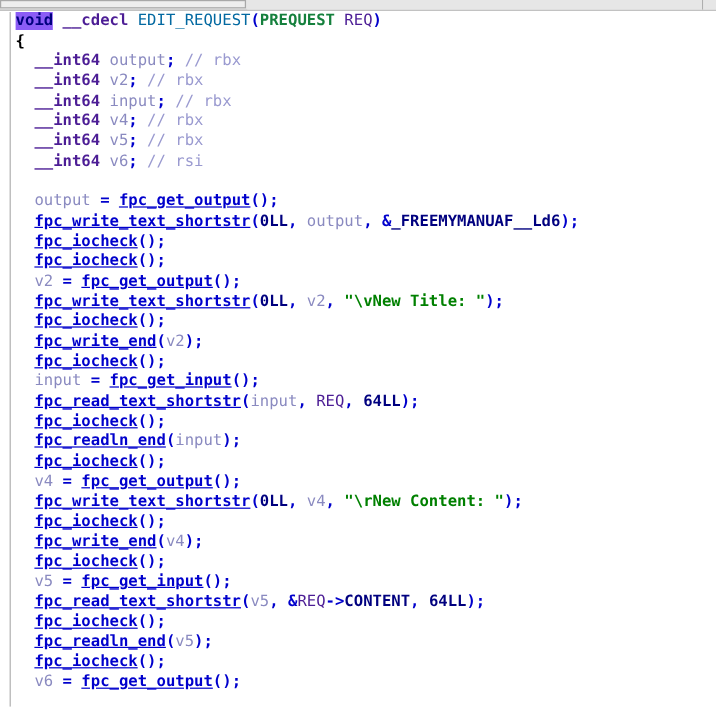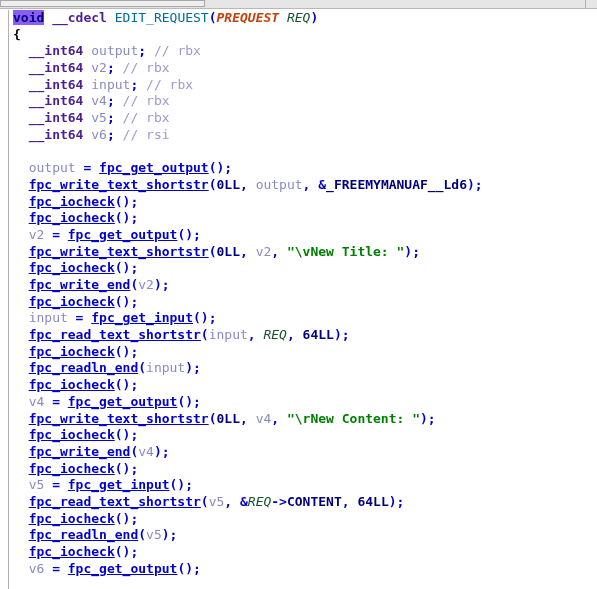--- a/index.html
+++ b/index.html
@@ -80,22 +80,22 @@
     letter-spacing: 0px;
   }
 
   
   .t-kw      { color: #4c1d95; font-weight: bold; }          
   .t-kw-hl   { color: #00007f; font-weight: bold;
                background: #8b5cf6; }                        
   .t-fn      { color: #0000cc; font-weight: bold; text-decoration: underline; }          
   .t-func-nm { color: #0369a1; font-weight: normal; }          
   .t-var     { color: #8a8ac0; }                             
-  .t-arg     { color: #14532d; font-style: italic; }                             
-  .t-type    { color: #c2410c; font-weight: bold; font-style: italic; }          
+  .t-arg     { color: #4c1d95; }                             
+  .t-type    { color: #15803d; font-weight: bold; }          
   .t-num     { color: #00007f; font-weight: bold; }          
   .t-punc    { color: #0000cc; font-weight: bold; }          
   .t-brace   { color: #000000; font-weight: bold; }          
   .t-cmt     { color: #9a9ad0; }                             
   .t-str     { color: #008000; font-weight: bold; }          
   .t-sym     { color: #00007f; font-weight: bold; }          
   .t-memb    { color: #00007f; font-weight: bold; }          
   .t-plain   { color: #000000; }
 </style>
 </head>

